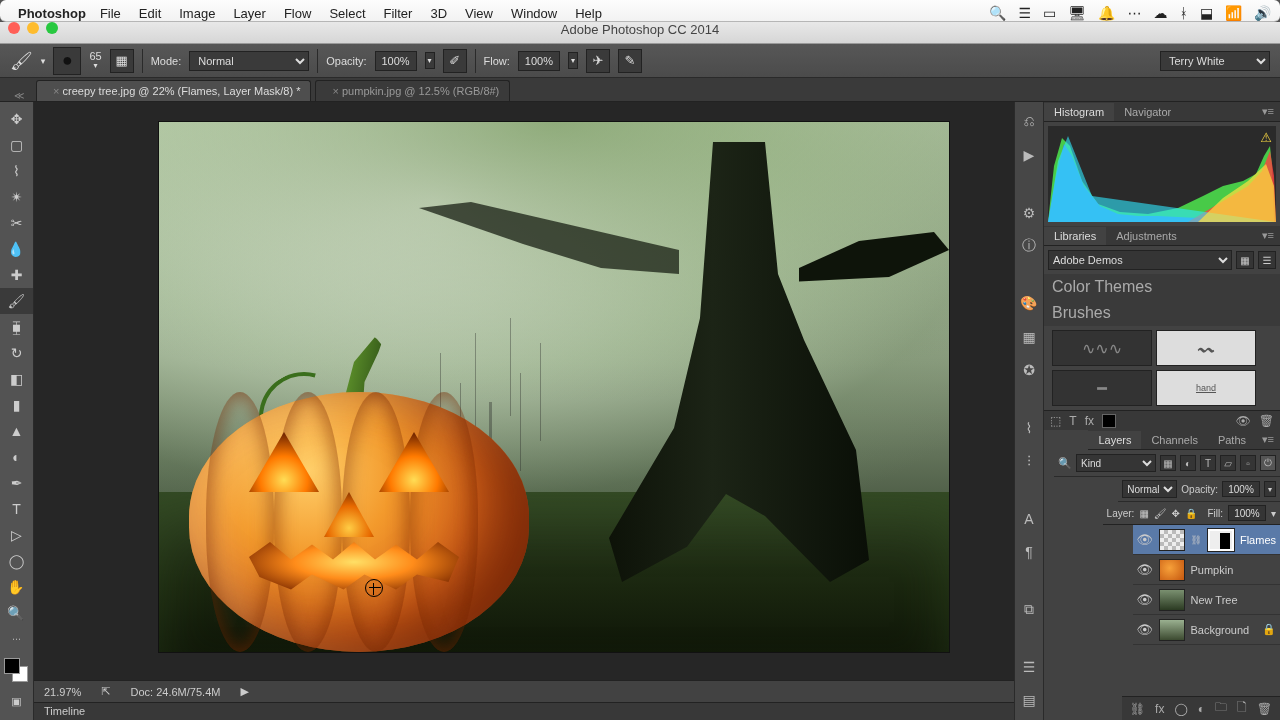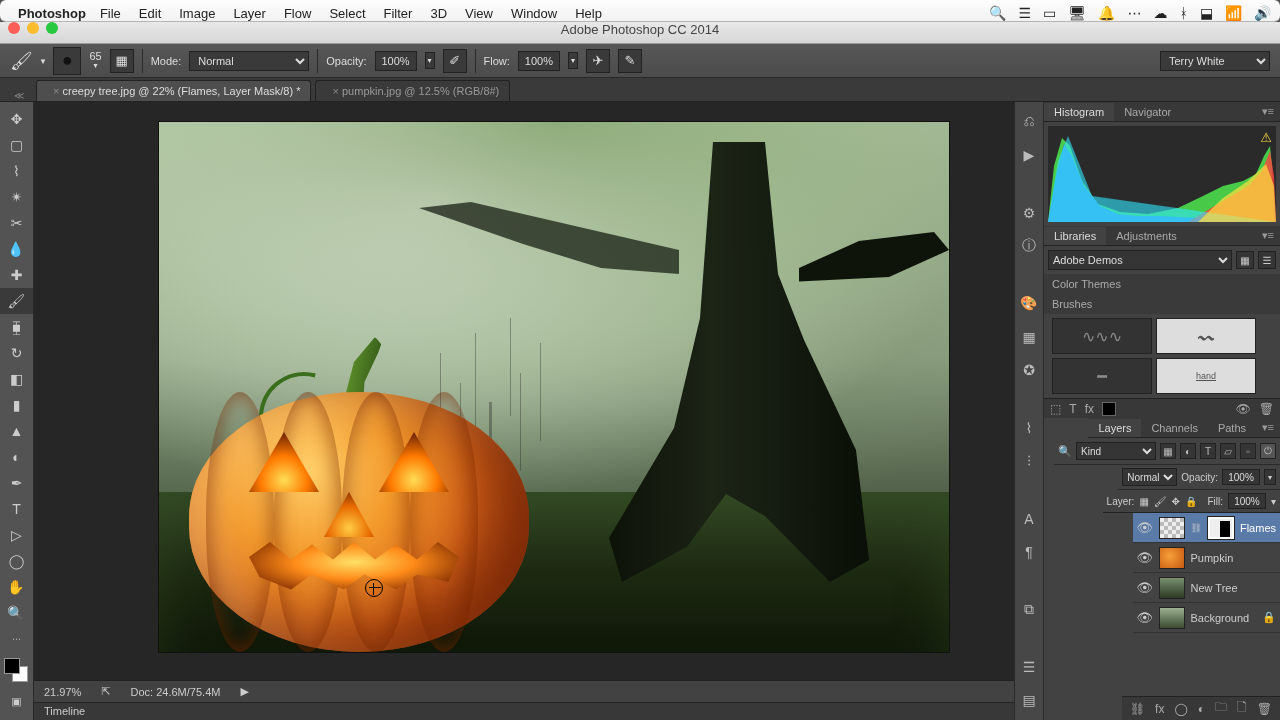--- a/index.html
+++ b/index.html
@@ -112,21 +112,21 @@
 .p-tabs .pt.active { background: #424242; color: #ddd; }
 .p-tabs .menu { margin-left: auto; padding: 0 6px; color: #999; }
 
 .histogram { height: 96px; background: #2a2a2a; position: relative; margin: 4px; overflow: hidden; }
 .histogram svg { width: 100%; height: 100%; }
 .hist-warn { position: absolute; right: 4px; top: 4px; color: #f5d442; font-size: 13px; }
 
 .lib-header { display: flex; align-items: center; gap: 4px; padding: 4px; }
 .lib-header select { flex: 1; background: #353535; border: 1px solid #222; color: #ddd; font-size: 11px; height: 20px; }
 .lib-header .view-btn { width: 18px; height: 18px; background: #353535; border: 1px solid #222; display: flex; align-items: center; justify-content: center; font-size: 10px; }
-.lib-section-h { font-size: 11px; color: #aaa; padding: 4px 8px; background: #3a3a3a; }
+.lib-section-h { font-size: 16px; color: #aaa; padding: 4px 8px; background: #3a3a3a; }
 .color-theme { margin: 4px 8px; }
 .ct-swatches { height: 24px; display: flex; }
 .ct-swatches span { flex: 1; }
 .ct-name { font-size: 10px; background: #4a6a88; color: #ddd; padding: 2px 4px; }
 .brushes-grid { display: flex; gap: 4px; padding: 4px 8px; flex-wrap: wrap; }
 .brush-tile { width: 100px; height: 36px; background: #ddd; border: 1px solid #222; display:flex; align-items:center; justify-content:center; color:#555; font-size:16px;}
 .brush-tile.dark { background: #333; color: #888; }
 .lib-footer { height: 20px; background: #383838; border-top: 1px solid #222; display: flex; align-items: center; padding: 0 6px; gap: 8px; font-size: 12px; color: #aaa; }
 .lib-footer .sq { width: 14px; height: 14px; background: #000; border: 1px solid #666; }
 .lib-footer .spacer { flex: 1; }

